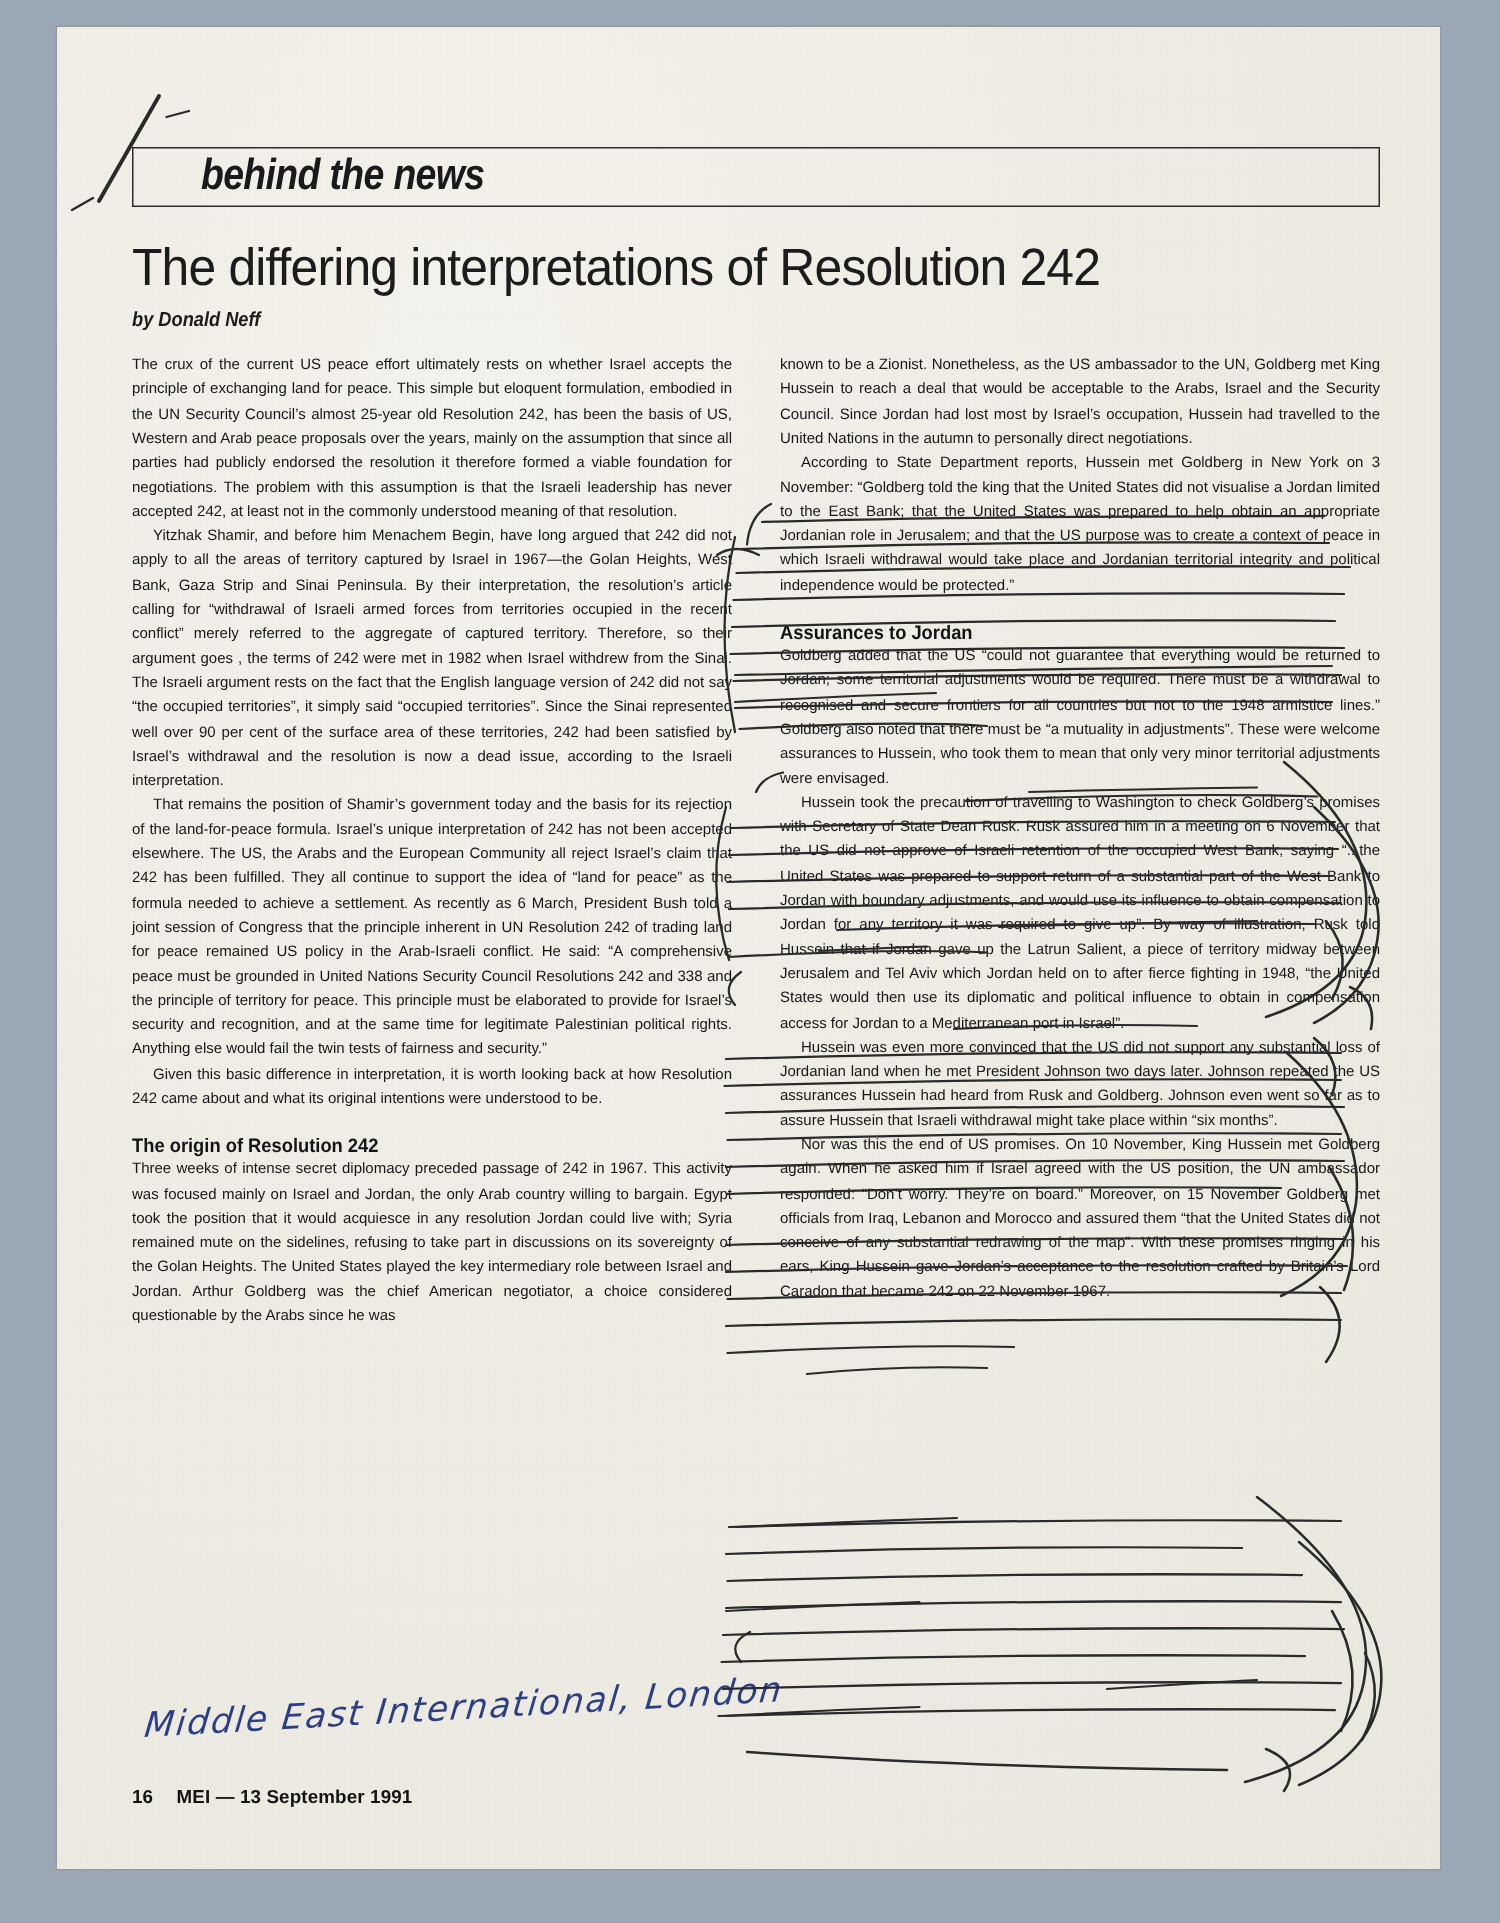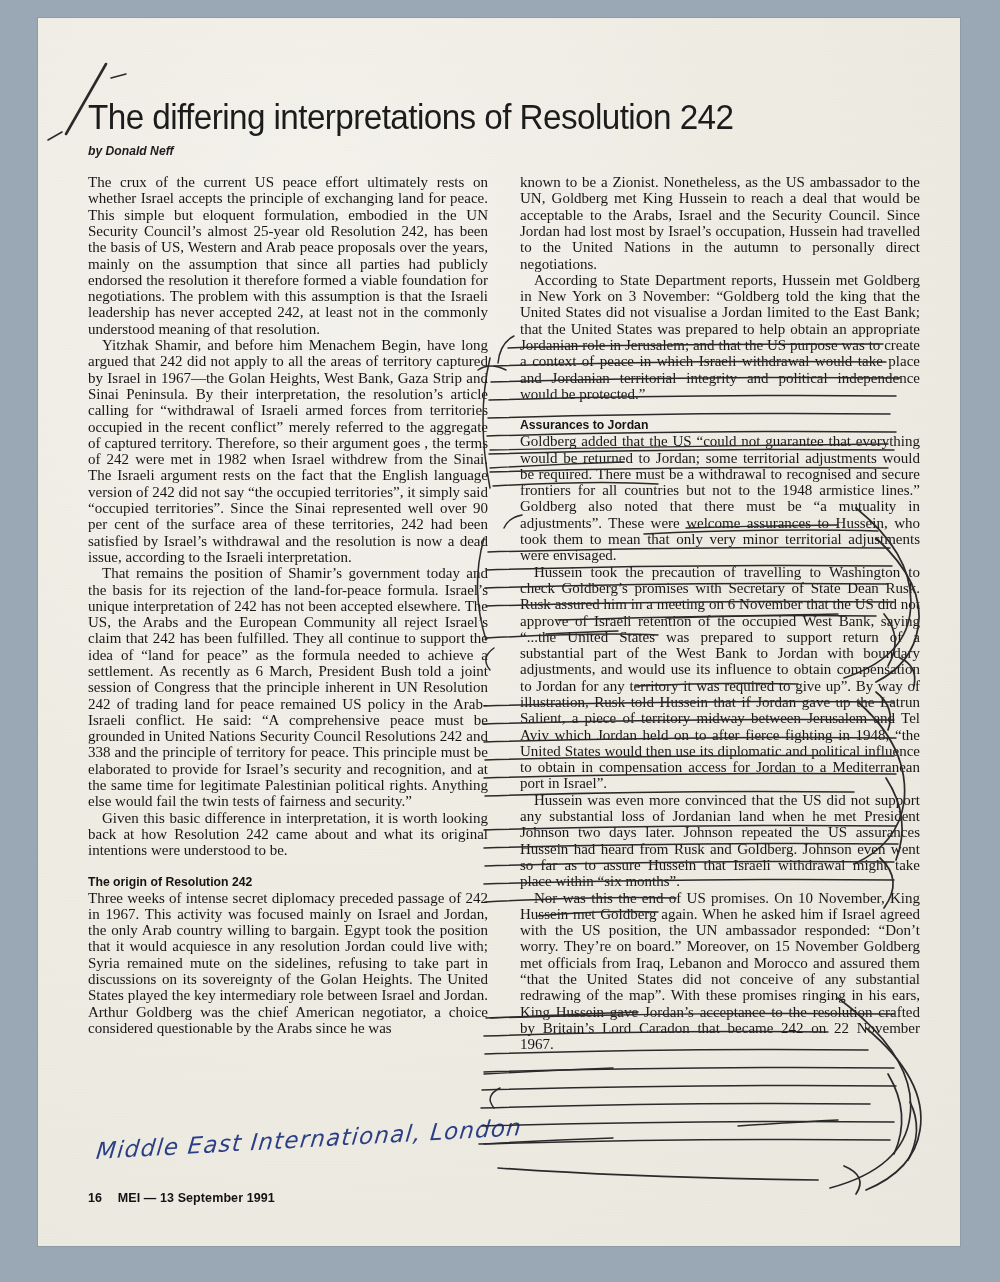--- a/index.html
+++ b/index.html
@@ -90,22 +90,22 @@
 
   
   .columns {
     display: flex;
     gap: 32px;
   }
   .col { width: 400px; }
 
   .col p {
     margin: 0;
-    font-family: Liberation Serif, serif;
-    font-size: 15px;
+    font-family: Liberation Sans, sans-serif;
+    font-size: 10px;
     line-height: 16.3px;
     text-align: justify;
     color: #171717;
     text-indent: 0;
   }
   .col p.ind { text-indent: 14px; }
 
   .subhead {
     font-family: "Liberation Sans", sans-serif;
     font-weight: 700;
@@ -160,20 +160,23 @@
   }
 </style>
 </head>
 <body>
 
 <div id="scan-page">
   <div id="paper-grain"></div>
 
   <div id="content">
 
+    <div class="banner">
+      <div class="banner-text">behind the news</div>
+    </div>
 
     <h1 class="headline">The differing interpretations of Resolution 242</h1>
     <div class="byline">by Donald Neff</div>
 
     <div class="columns">
       <div class="col" id="col-left">
           <p class="">The crux of the current US peace effort ultimately rests on whether Israel accepts the principle of exchanging land for peace. This simple but eloquent formulation, embodied in the UN Security Council’s almost 25-year old Resolution 242, has been the basis of US, Western and Arab peace proposals over the years, mainly on the assumption that since all parties had publicly endorsed the resolution it therefore formed a viable foundation for negotiations. The problem with this assumption is that the Israeli leadership has never accepted 242, at least not in the commonly understood meaning of that resolution.</p>
           <p class="ind">Yitzhak Shamir, and before him Menachem Begin, have long argued that 242 did not apply to all the areas of territory captured by Israel in 1967—the Golan Heights, West Bank, Gaza Strip and Sinai Peninsula. By their interpretation, the resolution’s article calling for “withdrawal of Israeli armed forces from territories occupied in the recent conflict” merely referred to the aggregate of captured territory. Therefore, so their argument goes , the terms of 242 were met in 1982 when Israel withdrew from the Sinai. The Israeli argument rests on the fact that the English language version of 242 did not say “the occupied territories”, it simply said “occupied territories”. Since the Sinai represented well over 90 per cent of the surface area of these territories, 242 had been satisfied by Israel’s withdrawal and the resolution is now a dead issue, according to the Israeli interpretation.</p>
           <p class="ind">That remains the position of Shamir’s government today and the basis for its rejection of the land-for-peace formula. Israel’s unique interpretation of 242 has not been accepted elsewhere. The US, the Arabs and the European Community all reject Israel’s claim that 242 has been fulfilled. They all continue to support the idea of “land for peace” as the formula needed to achieve a settlement. As recently as 6 March, President Bush told a joint session of Congress that the principle inherent in UN Resolution 242 of trading land for peace remained US policy in the Arab-Israeli conflict. He said: “A comprehensive peace must be grounded in United Nations Security Council Resolutions 242 and 338 and the principle of territory for peace. This principle must be elaborated to provide for Israel’s security and recognition, and at the same time for legitimate Palestinian political rights. Anything else would fail the twin tests of fairness and security.”</p>
           <p class="ind">Given this basic difference in interpretation, it is worth looking back at how Resolution 242 came about and what its original intentions were understood to be.</p>

